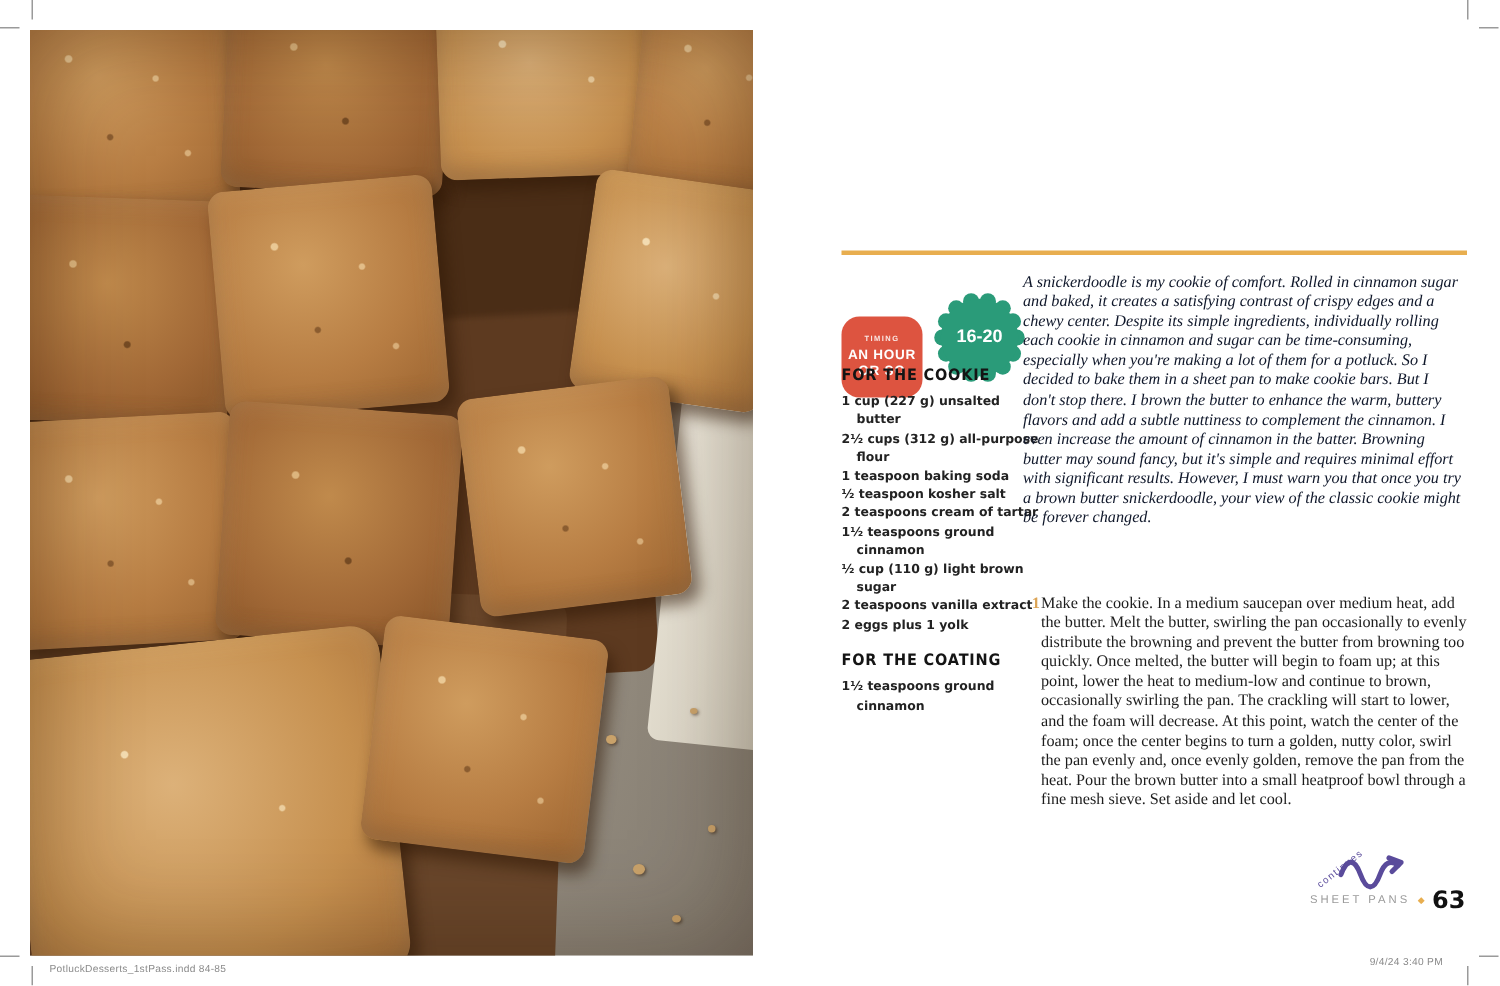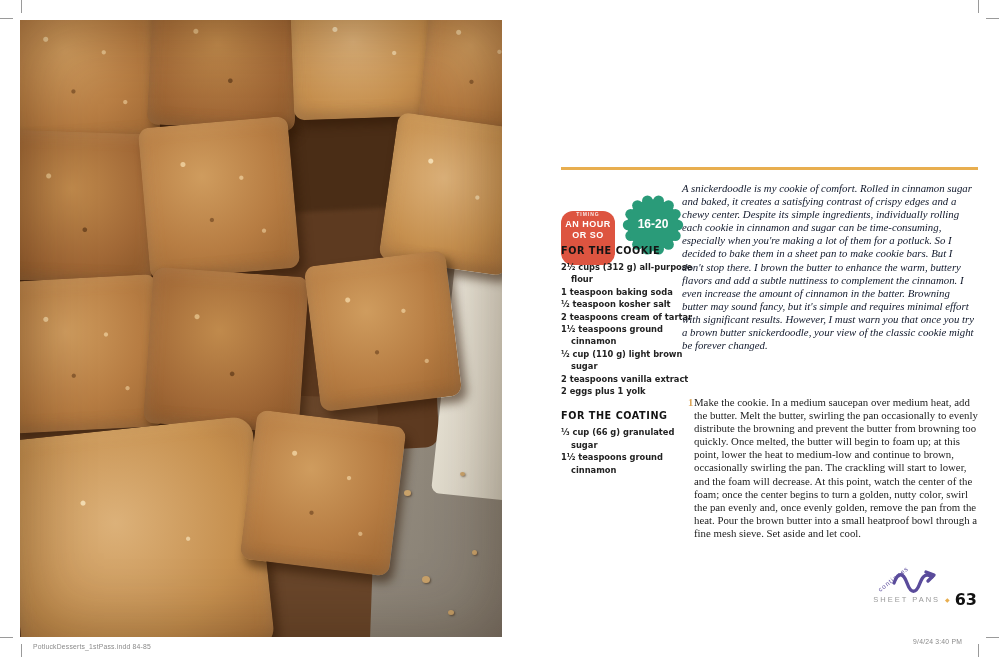--- a/index.html
+++ b/index.html
@@ -57,21 +57,21 @@
 
   
   .rpage { position:absolute; left:502px; top:20px; width:477px; height:617px; background:#fff; }
 
   .title { position:absolute; left:59px; top:33px; width:420px; color:#e8ae4f;
            font-weight:700; font-size:30px; line-height:36px; letter-spacing:2px; }
   .title-rule { position:absolute; left:59px; top:147px; width:417px; height:3px; background:#e8ae4f; }
 
   .badges { position:absolute; left:59px; top:164px; display:flex; align-items:center; gap:7px; }
   .badge-red { width:54px; height:54px; background:#dd5440; border-radius:12px; color:#fff;
-               display:flex; flex-direction:column; align-items:center; justify-content:flex-start; text-align:center;margin-top:27px; }
+               display:flex; flex-direction:column; align-items:center; justify-content:center; text-align:center;margin-top:27px; }
   .badge-red .eyebrow { font-size:5px; letter-spacing:1px; font-weight:700; opacity:.85; margin-bottom:2px; }
   .badge-red .b1, .badge-red .b2 { font-size:9px; font-weight:800; letter-spacing:.5px; line-height:11px; }
   .badge-green { position:relative; width:62px; height:62px; }
   .badge-green svg { position:absolute; inset:0; }
   .badge-green .txt { position:absolute; inset:0; display:flex; flex-direction:column; align-items:center; justify-content:center; color:#fff; text-align:center;gap:27px; }
   .badge-green .eyebrow { font-size:5px; letter-spacing:1px; font-weight:700; opacity:.9; }
   .badge-green .val { font-size:12px; font-weight:800; line-height:13px; }
   .badge-green .sub { font-size:5px; letter-spacing:1px; font-weight:700; opacity:.9; }
 
   .ingredients { position:absolute; left:59px; top:224px; width:134px; color:#141414; }
@@ -167,33 +167,33 @@
         <div class="val">16-20</div>
         <div class="sub">SERVINGS</div>
       </div>
     </div>
   </div>
 
   <div class="ingredients">
     <div class="ing-heading">FOR THE COOKIE</div>
     <ul class="ing-list">
 
+    <li>1 cup (227 g) unsalted butter</li>
         <li>2½ cups (312 g) all-purpose flour</li>
         <li>1 teaspoon baking soda</li>
         <li>½ teaspoon kosher salt</li>
         <li>2 teaspoons cream of tartar</li>
         <li>1½ teaspoons ground cinnamon</li>
         <li>½ cup (110 g) light brown sugar</li>
         <li>2 teaspoons vanilla extract</li>
         <li>2 eggs plus 1 yolk</li>
       </ul>
     <div class="ing-heading">FOR THE COATING</div>
     <ul class="ing-list">
 
-    <li>⅓ cup (66 g) granulated sugar</li>
         <li>1½ teaspoons ground cinnamon</li>
       </ul>
   </div>
 
   <div class="body-col">
     <p class="intro">A snickerdoodle is my cookie of comfort. Rolled in cinnamon sugar and baked, it creates a satisfying contrast of crispy edges and a chewy center. Despite its simple ingredients, individually rolling each cookie in cinnamon and sugar can be time-consuming, especially when you're making a lot of them for a potluck. So I decided to bake them in a sheet pan to make cookie bars. But I don't stop there. I brown the butter to enhance the warm, buttery flavors and add a subtle nuttiness to complement the cinnamon. I even increase the amount of cinnamon in the batter. Browning butter may sound fancy, but it's simple and requires minimal effort with significant results. However, I must warn you that once you try a brown butter snickerdoodle, your view of the classic cookie might be forever changed.</p>
   </div>
 
   <div class="step">
     <span class="step-num">1</span>

